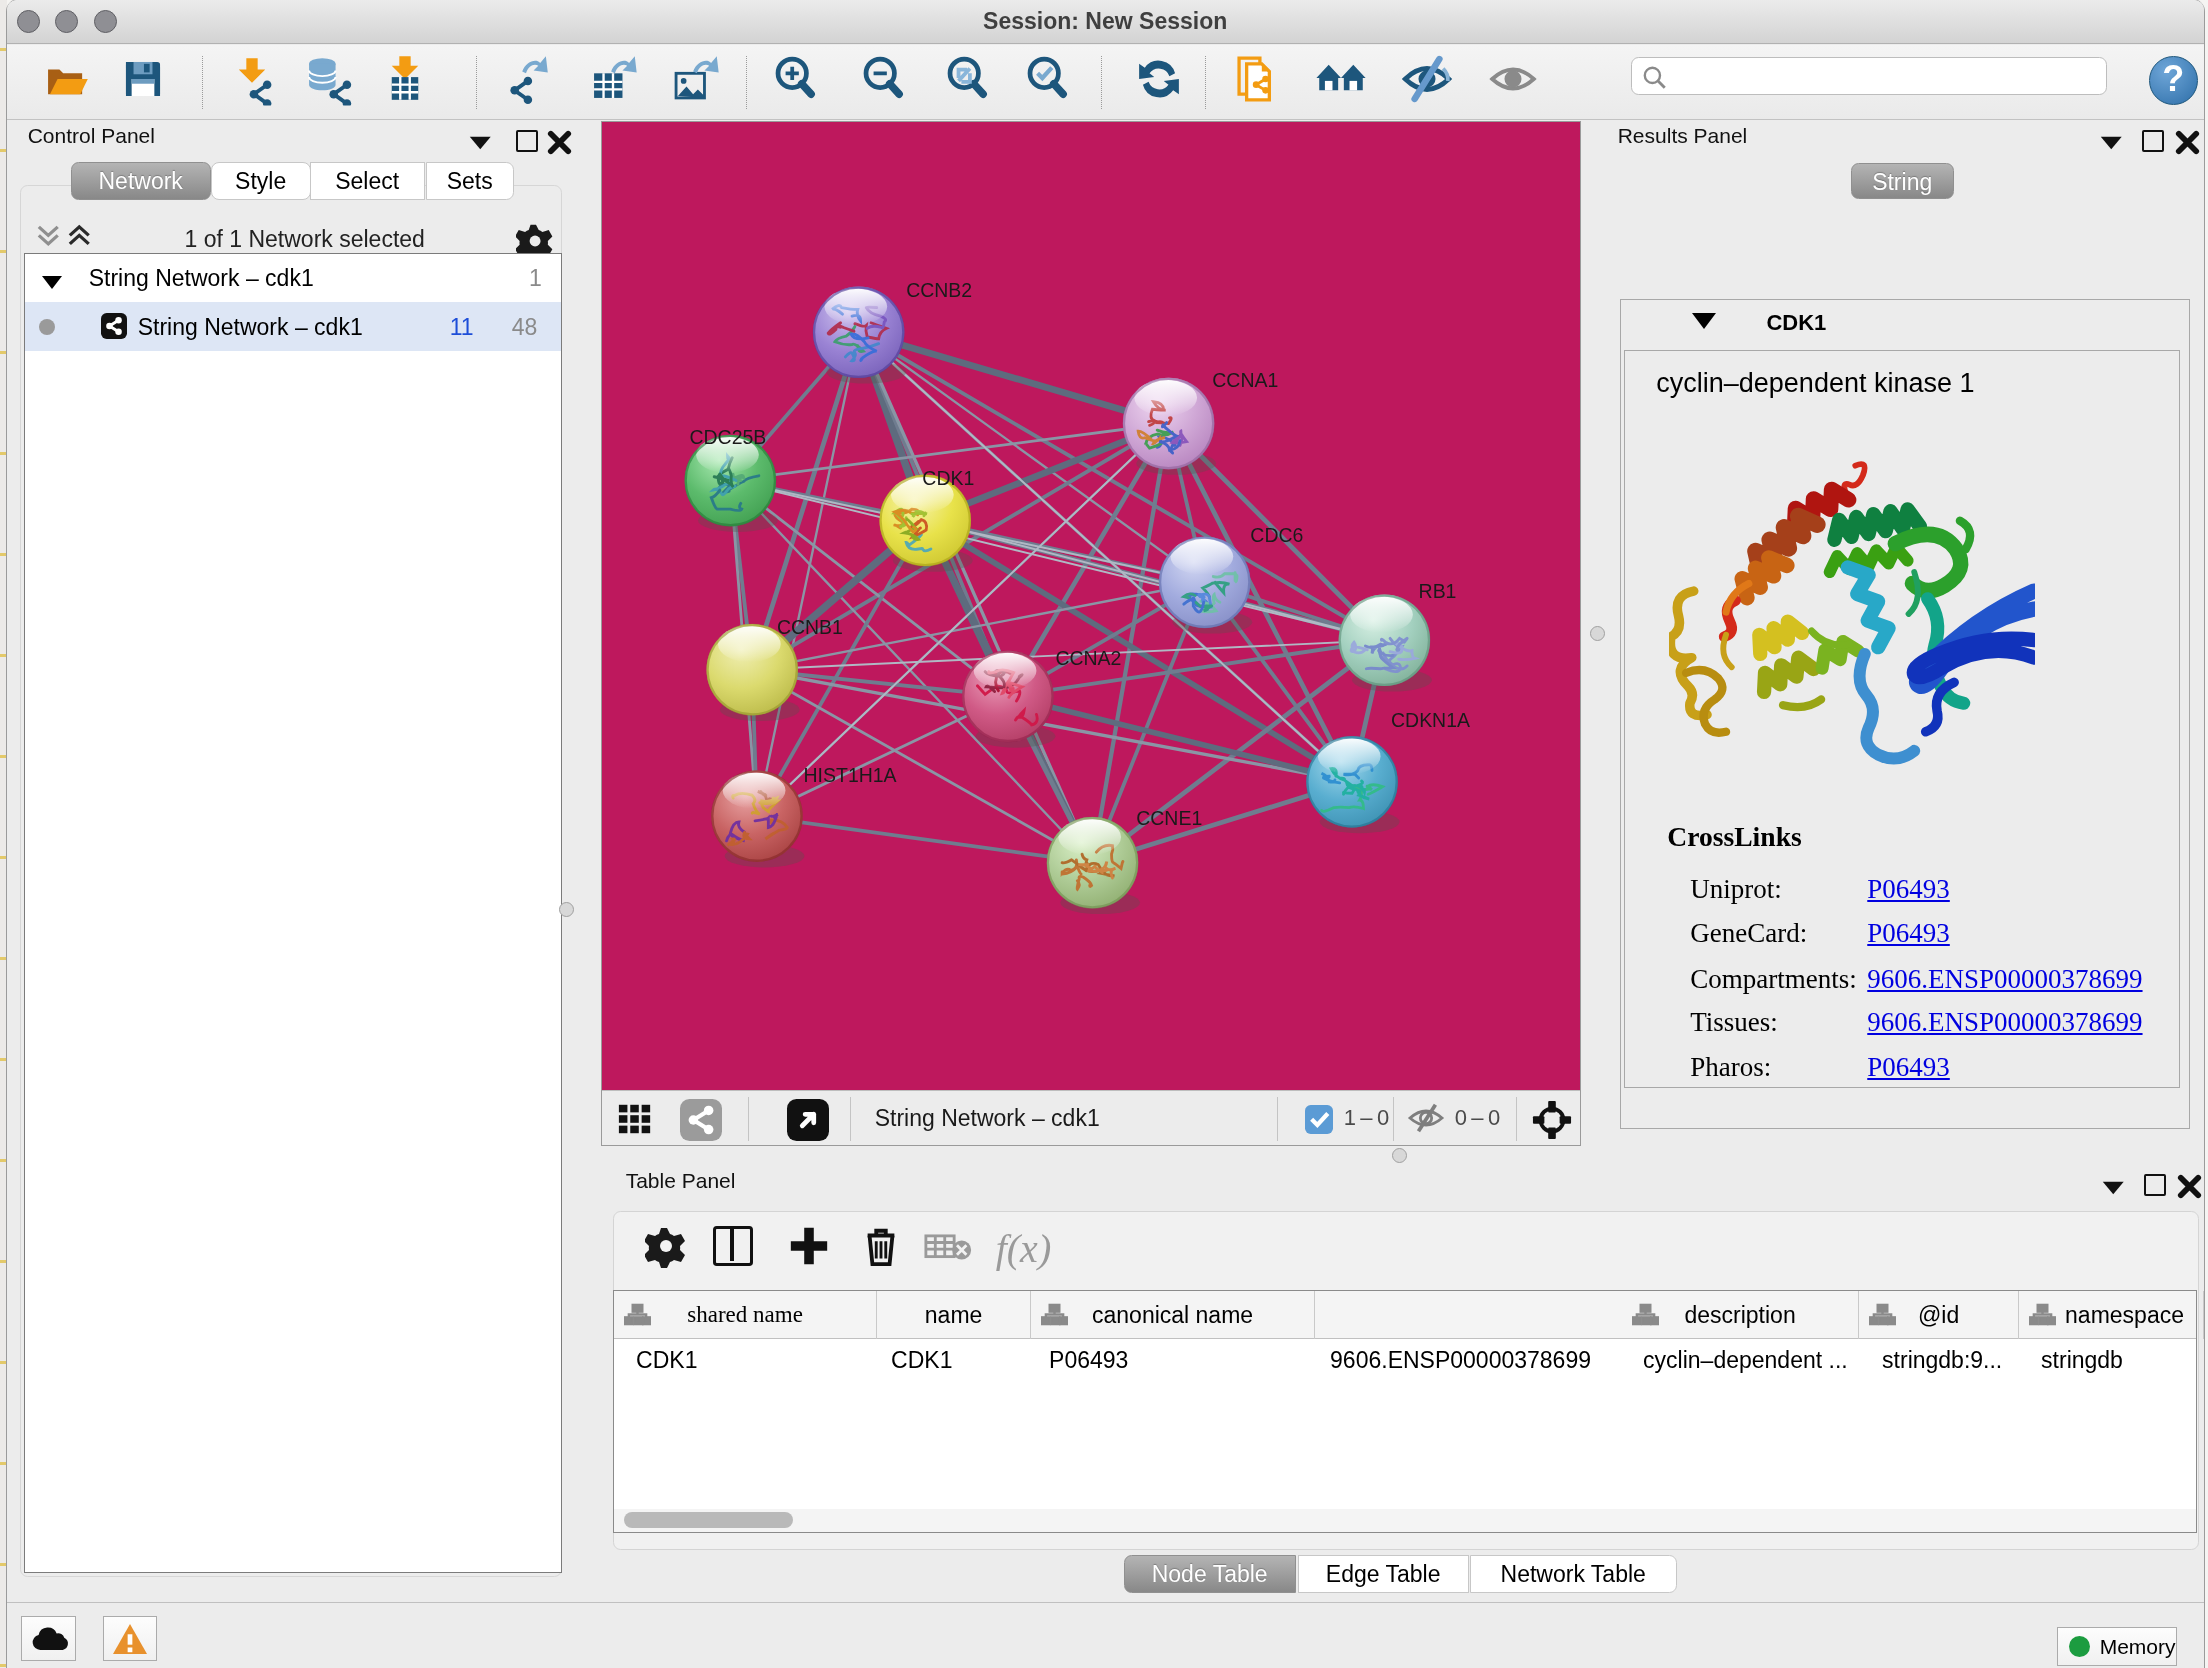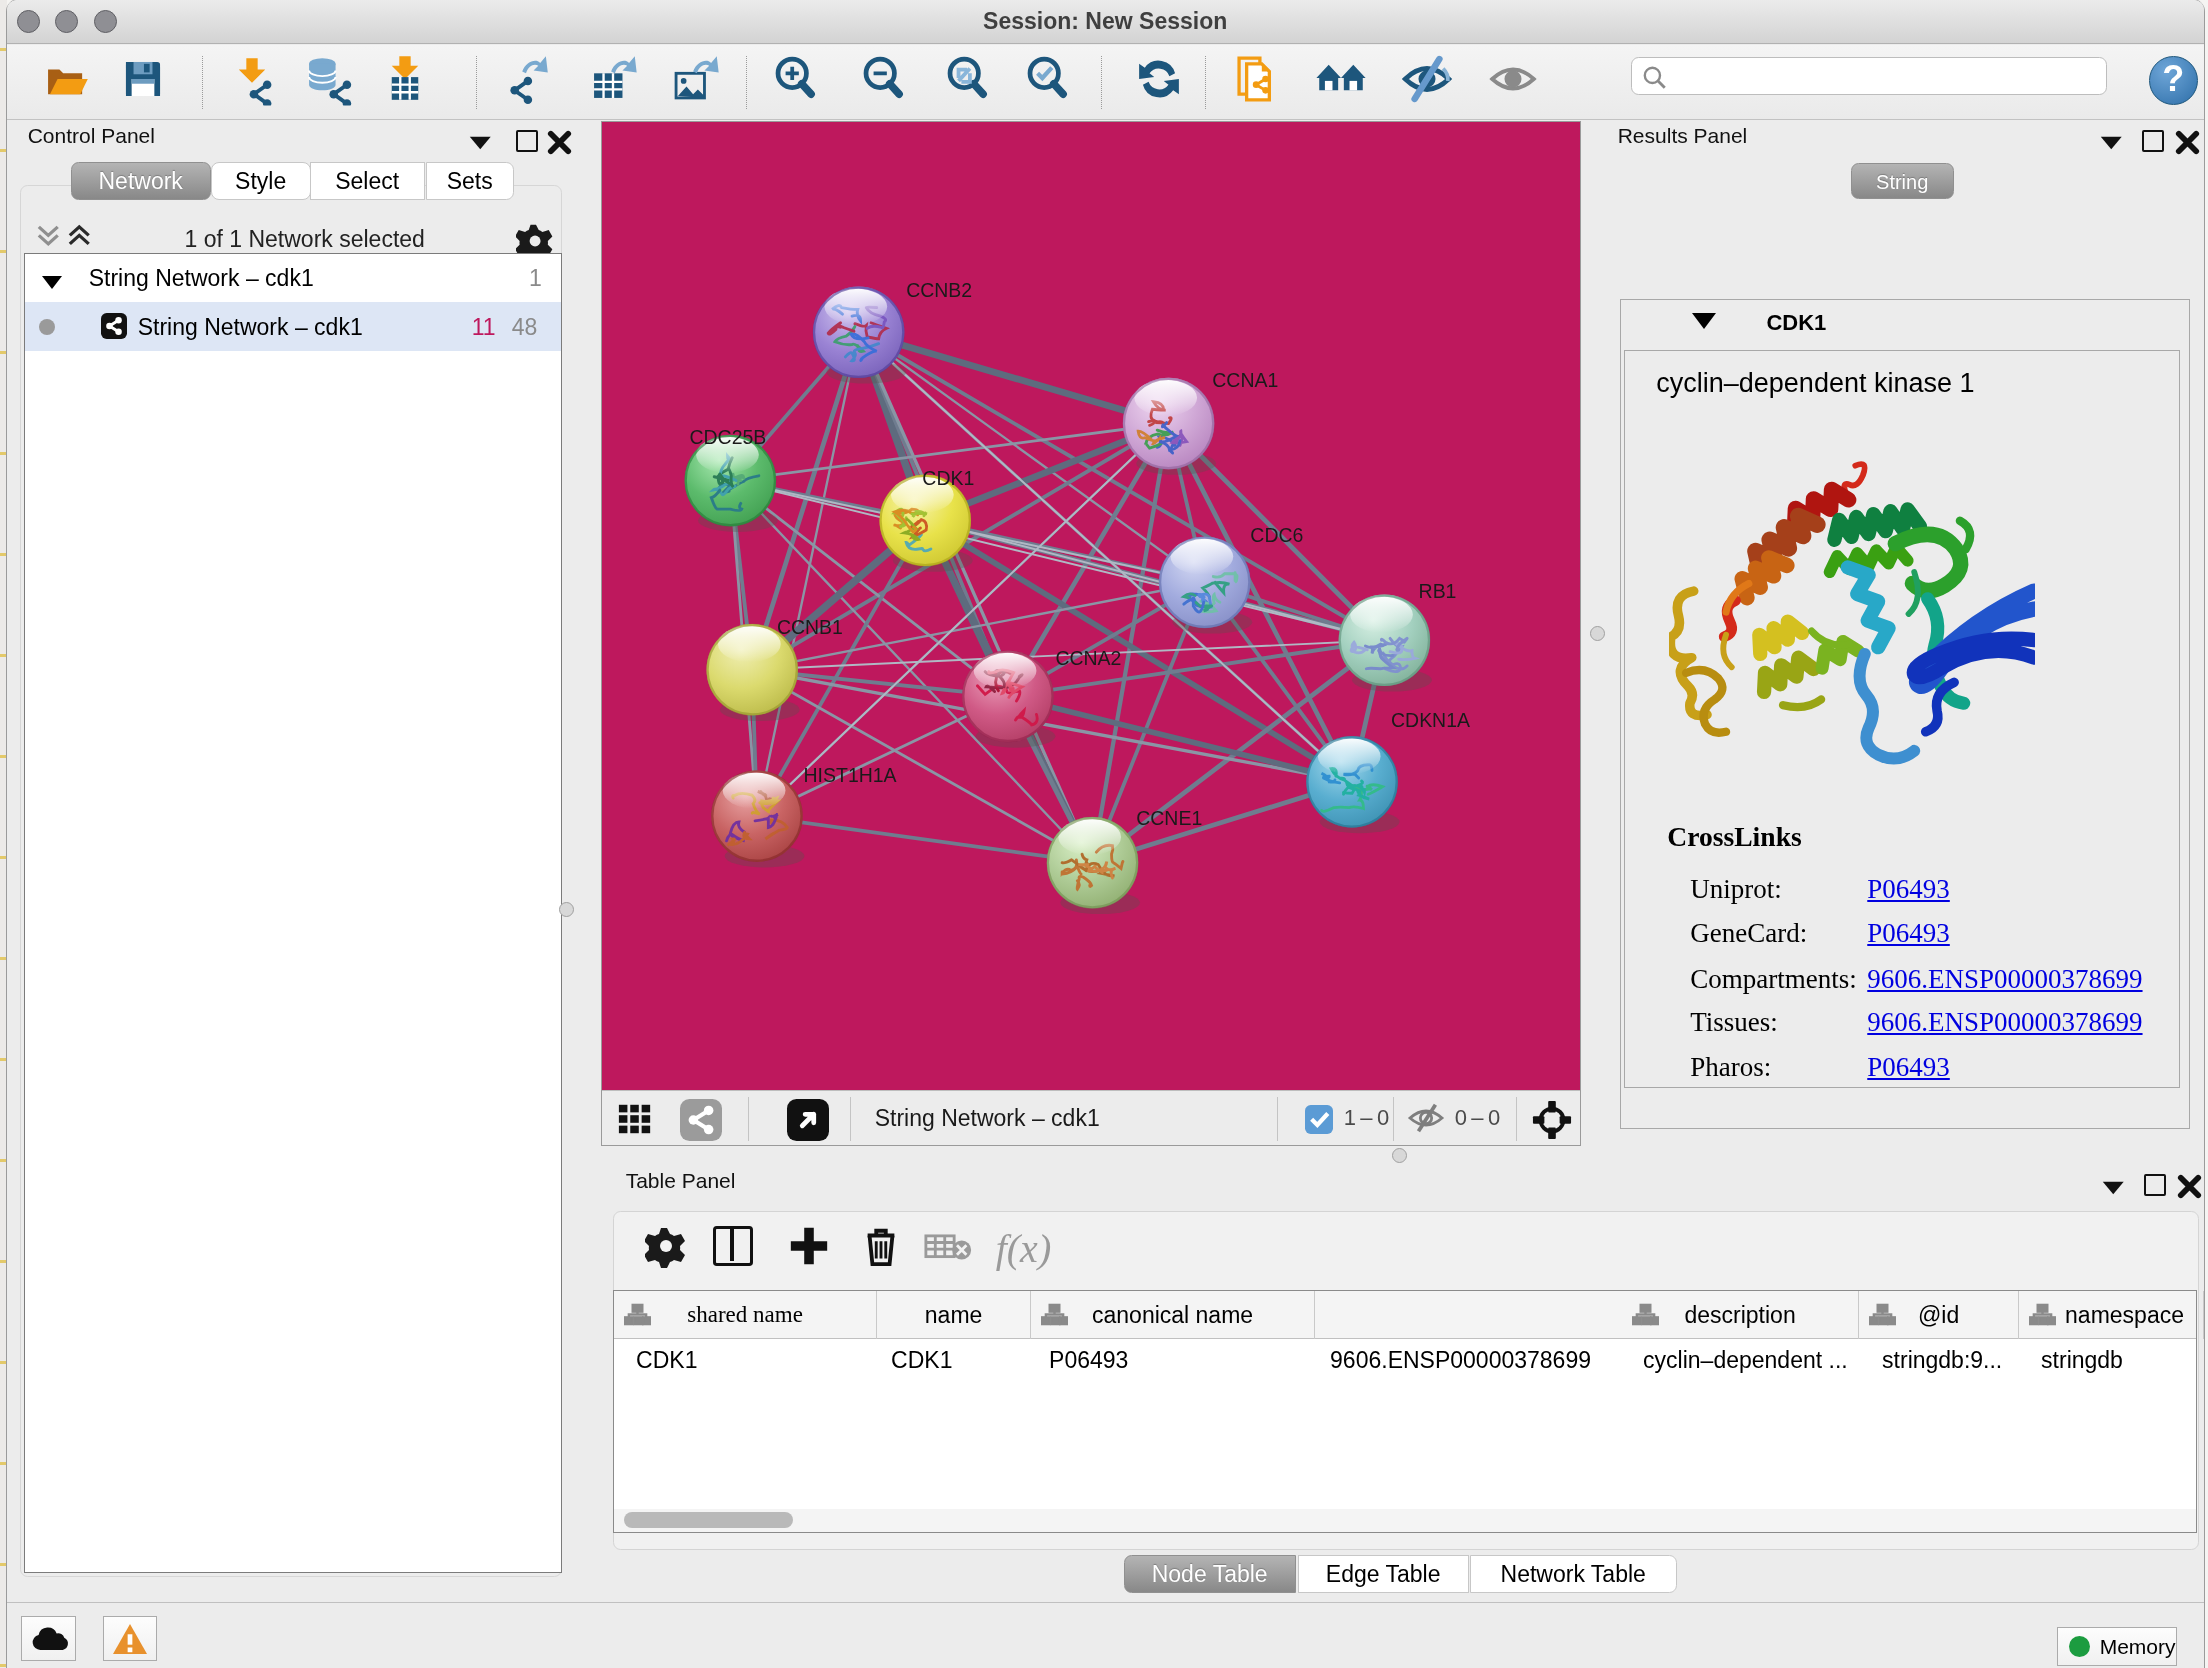--- a/index.html
+++ b/index.html
@@ -280,21 +280,21 @@
           <svg width="26" height="26" viewBox="0 0 40 40">
               <g>
                 <circle cx="13" cy="20" r="5" fill="#fff"></circle>
                 <circle cx="27" cy="11" r="5" fill="#fff"></circle>
                 <circle cx="27" cy="29" r="5" fill="#fff"></circle>
                 <path d="M13 20 L27 11 M13 20 L27 29" stroke="#fff" stroke-width="4.5"></path>
               </g>
             </svg>
         </div>
           <div style="position:absolute;left:113px;top:12.4px;font-size:23px;color:#000;">String Network – cdk1</div>
-        <div style="position:absolute;left:447px;top:12.4px;font-size:23px;color:#be185d;">11</div>
+        <div style="position:absolute;left:425px;top:12.4px;font-size:23px;color:#1d4ed8;">11</div>
         <div style="position:absolute;left:487px;top:12.4px;font-size:23px;color:#8a8a8a;">48</div>
       </div>
     </div>
   </div>
 
   <div id="netview">
     <div id="netcanvas" style="position:absolute;left:0;top:0;width:100%;height:969px;overflow:hidden;">
         <svg width="982" height="969" viewBox="0 0 1033 1019">
 <defs>
 <radialGradient id="g0" cx="0.38" cy="0.28" r="0.85">
@@ -742,21 +742,21 @@
 
   <div id="rpanel">
     <div class="ptitle" style="position:absolute;left:3px;top:2.9px;">Results Panel</div>
     <svg style="position:absolute;left:482px;top:11.4px;" width="28.5" height="21" viewBox="0 0 30 22">
         <path d="M4 5 h22 l-11 13 z" fill="#111"></path>
       </svg>
     <div style="position:absolute;left:527px;top:8.6px;width:22px;height:22px;border:2.9px solid #111;border-radius:1.9px;"></div>
     <svg style="position:absolute;left:559px;top:7.6px;" width="27" height="27" viewBox="0 0 28 28">
         <path d="M5 5 L23 23 M23 5 L5 23" stroke="#111" stroke-width="6" stroke-linecap="round"></path>
       </svg>
-    <div class="tab tabsel" style="left:236px;top:42px;width:103px;height:36px;border-radius:7.6px;font-size:20px;">String</div>
+    <div class="tab tabsel" style="left:236px;top:42px;width:103px;height:36px;border-radius:7.6px;font-size:23px;">String</div>
     <div style="position:absolute;left:5.7px;top:178px;width:570px;height:830px;background:#ececec;border:1px solid #a8a8a8;">
       <div style="position:absolute;left:71px;top:13.3px;width:0;height:0;border:12.4px solid transparent;border-top:16px solid #000;"></div>
       <div style="position:absolute;left:145px;top:9.5px;font-size:22px;font-weight:bold;">CDK1</div>
       <div style="position:absolute;left:2.9px;top:50px;width:556px;height:738px;background:#ececec;border:1px solid #a8a8a8;">
         <div style="position:absolute;left:31px;top:17px;font-size:27px;">cyclin–dependent kinase 1</div>
         <div id="protein" style="position:absolute;left:44px;top:107px;">
             <svg width="366" height="309" viewBox="0 0 385 325">
               <path d="M196 8 q14 -6 8 10 q-6 14 -14 10 q-10 -4 -2 14" fill="none" stroke="#d42a1a" stroke-width="6.2" stroke-linecap="round" stroke-linejoin="round" opacity="1.0"></path>
               <path d="M132 74 L133 53 L151 64 L152 43 L170 54 L171 33 L189 44" fill="none" stroke="#b01510" stroke-width="16.2" stroke-linecap="round" stroke-linejoin="round" opacity="1.0"></path>
               <path d="M96 120 L91 98 L111 107 L106 86 L126 95 L121 73 L141 82 L136 61 L156 70" fill="none" stroke="#a5401a" stroke-width="17.5" stroke-linecap="round" stroke-linejoin="round" opacity="1.0"></path>

